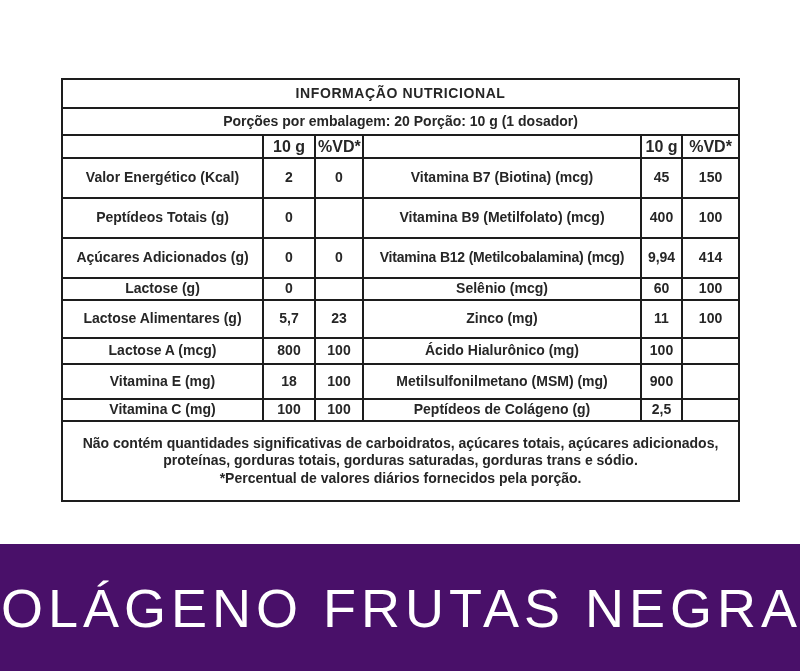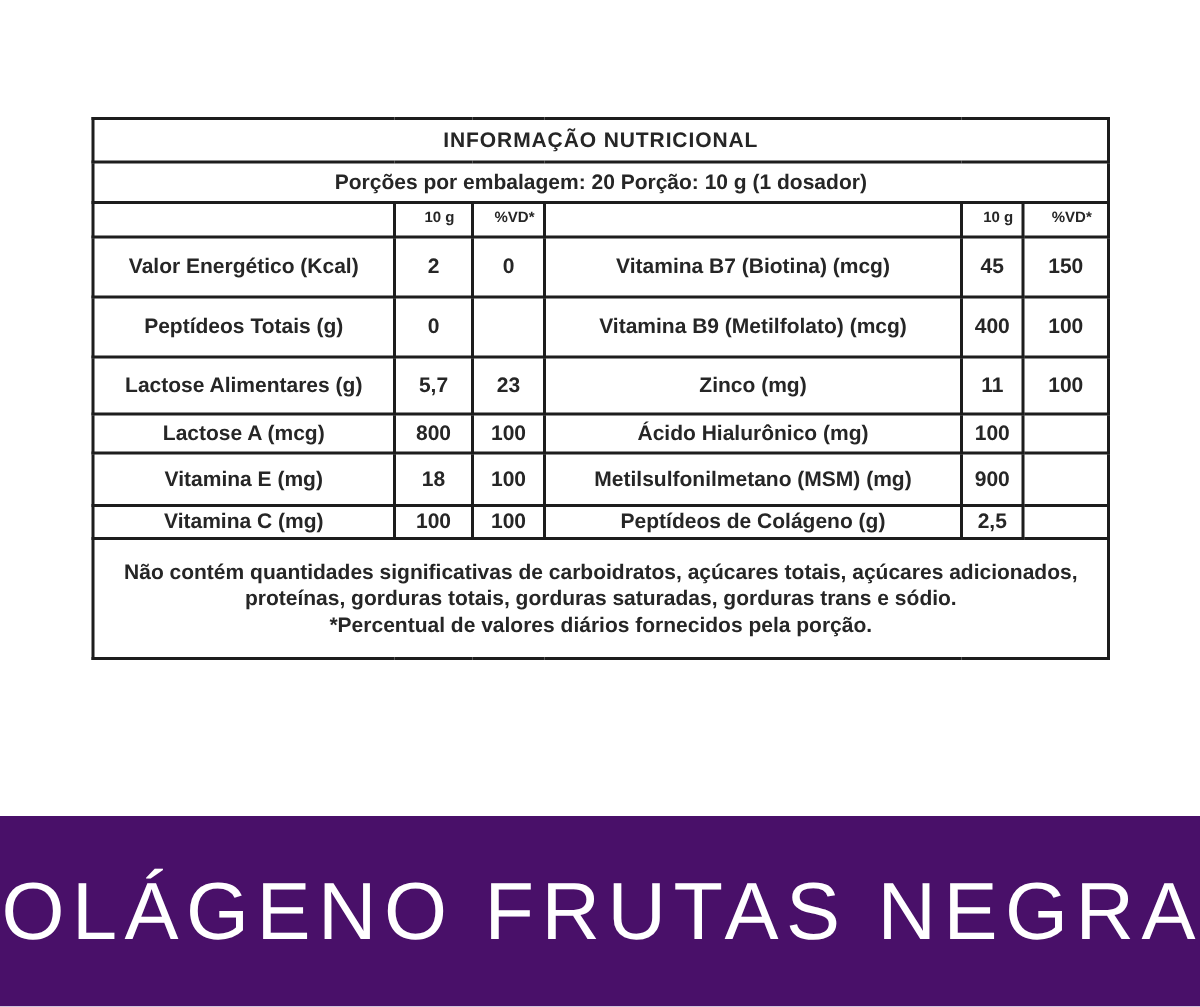--- a/index.html
+++ b/index.html
@@ -34,21 +34,21 @@
   }
   td.title-cell {
     height: 27px;
     border: 3px solid #111111;
     font-size: 20px;
     font-weight: 800;
     letter-spacing: 0.6px;
     color: #171717;
   }
   td.serving-cell { height: 25px; font-size: 14px; }
-  tr.hdr td { height: 21px; font-size: 10px; padding-left: 10px; }
+  tr.hdr td { height: 21px; font-size: 16px; }
   tr.h42 td { height: 38px; border-radius: 18px; }
   tr.h24 td { height: 20px; }
   tr.h40 td { height: 36px; }
   tr.h28 td { height: 24px; }
   tr.h37 td { height: 33px; }
   td.tight { font-size: 12.6px; letter-spacing: -0.2px; }
   td.footer-cell {
     height: 78px;
     font-size: 13.2px;
     padding: 4px 6px;
@@ -112,20 +112,36 @@
         <td>150</td>
       </tr>
       <tr class="h42">
         <td>Peptídeos Totais (g)</td>
         <td>0</td>
         <td></td>
         <td>Vitamina B9 (Metilfolato) (mcg)</td>
         <td>400</td>
         <td>100</td>
       </tr>
+      <tr class="h42">
+        <td>Açúcares Adicionados (g)</td>
+        <td>0</td>
+        <td>0</td>
+        <td class="tight">Vitamina B12 (Metilcobalamina) (mcg)</td>
+        <td>9,94</td>
+        <td>414</td>
+      </tr>
+      <tr class="h24">
+        <td>Lactose (g)</td>
+        <td>0</td>
+        <td></td>
+        <td>Selênio (mcg)</td>
+        <td>60</td>
+        <td>100</td>
+      </tr>
       <tr class="h40">
         <td>Lactose Alimentares (g)</td>
         <td>5,7</td>
         <td>23</td>
         <td>Zinco (mg)</td>
         <td>11</td>
         <td>100</td>
       </tr>
       <tr class="h28">
         <td>Lactose A (mcg)</td>

